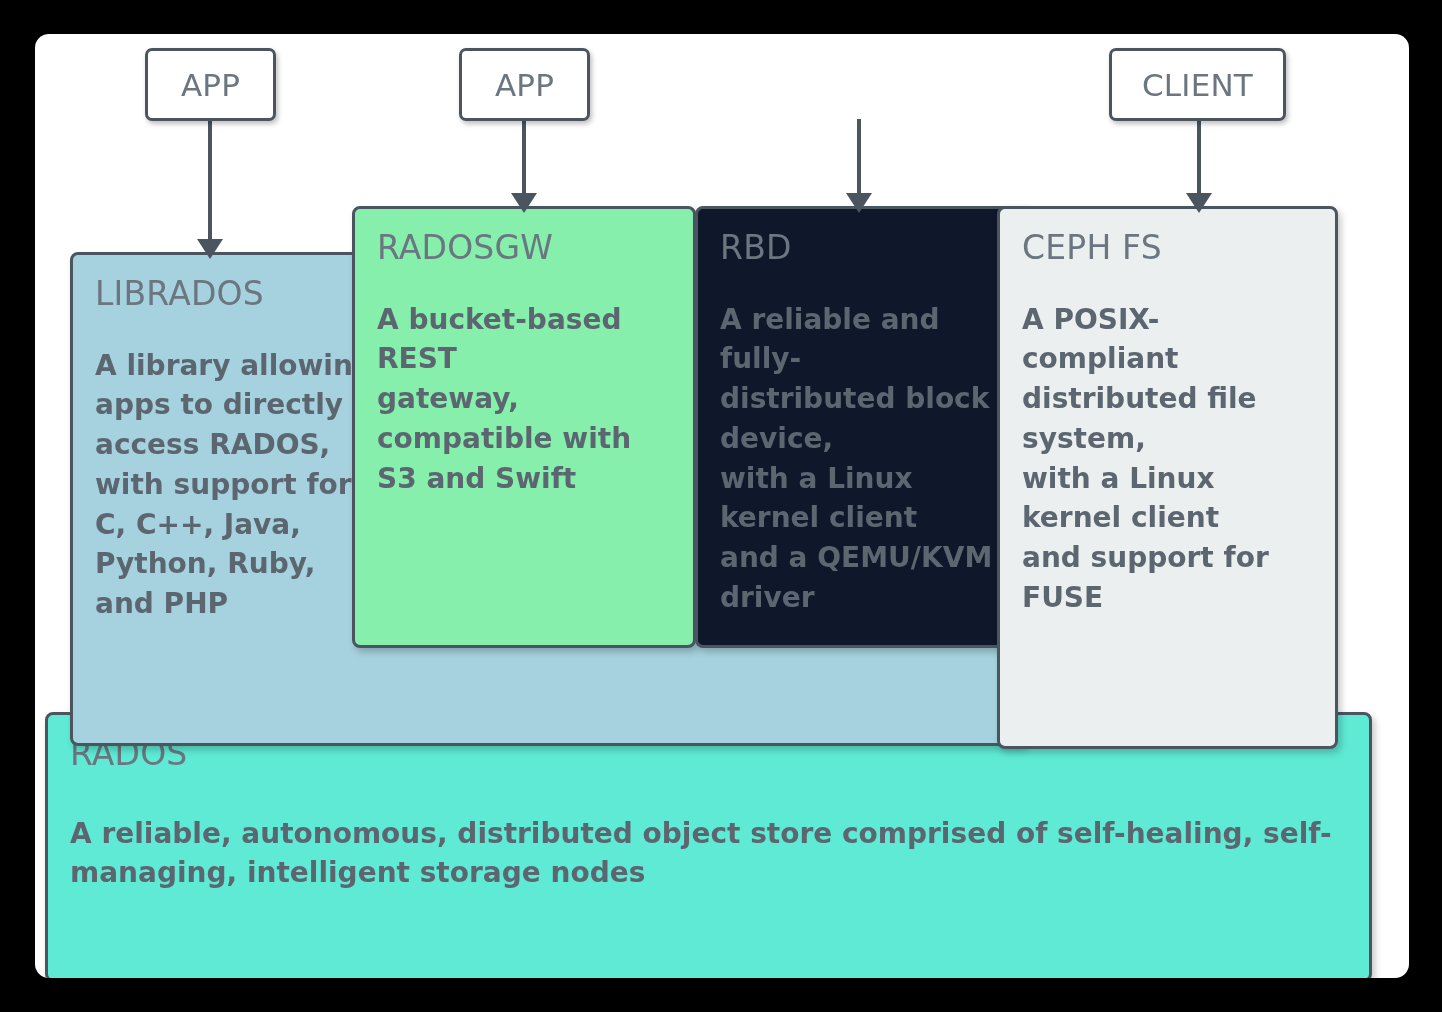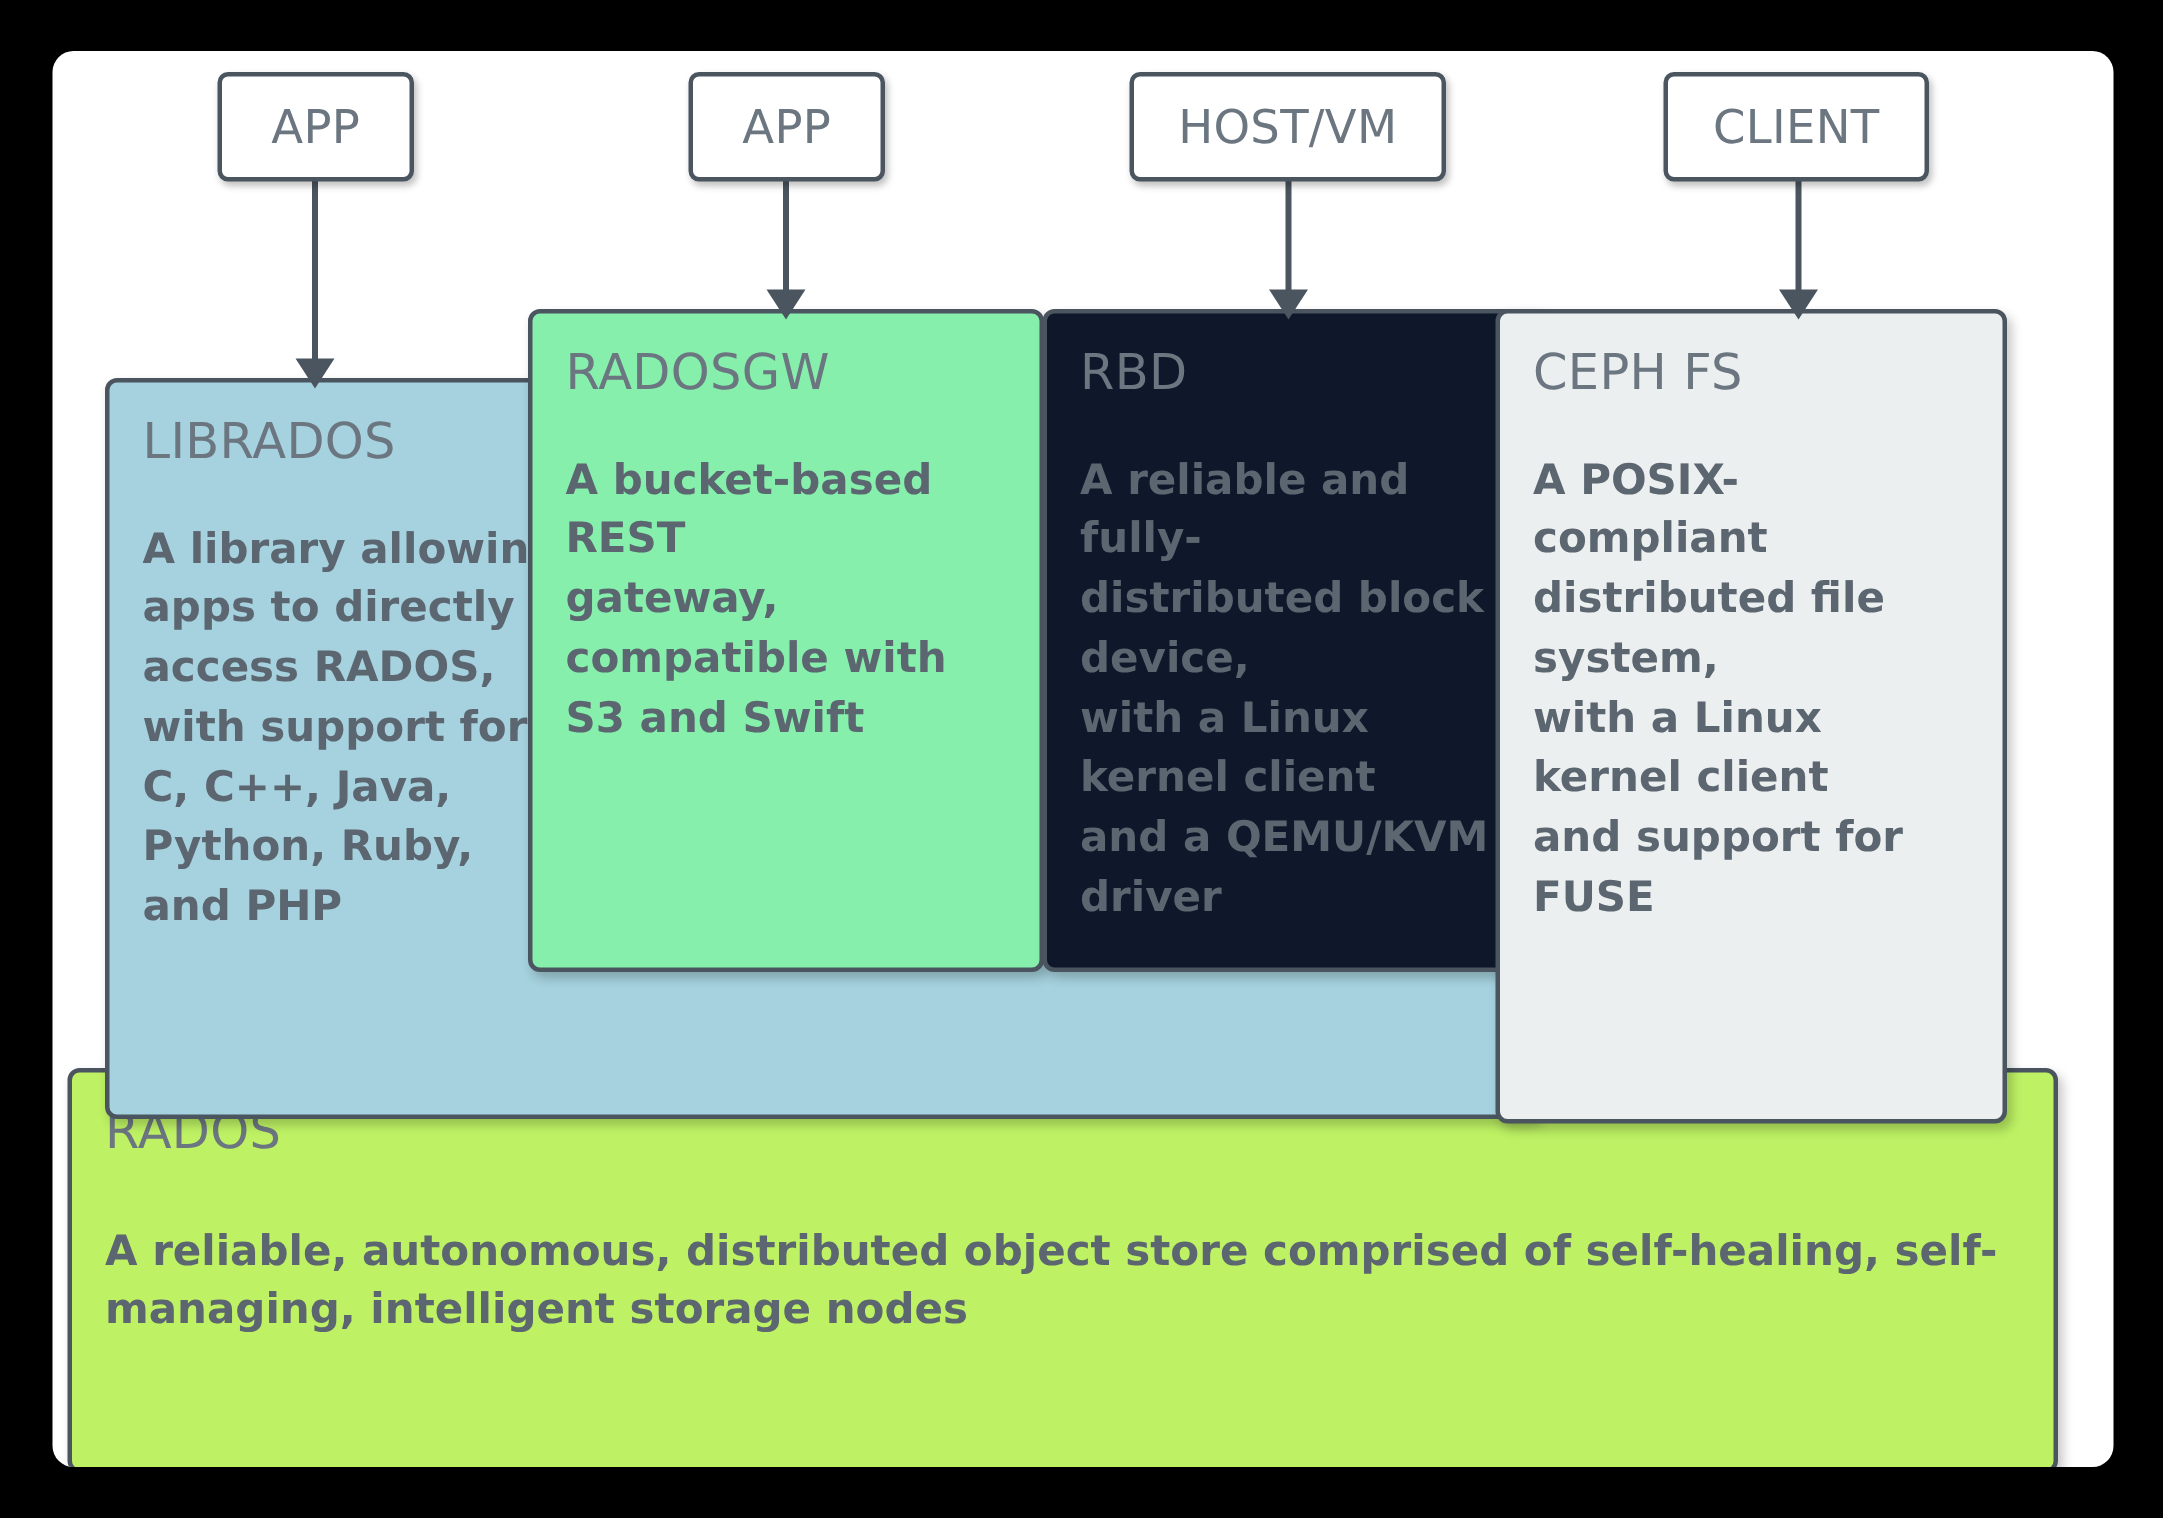--- a/index.html
+++ b/index.html
@@ -125,21 +125,21 @@
     width: 341px;
     height: 543px;
     background: #ecefef;
     z-index: 5;
   }
   #panel-rados {
     left: 10px;
     top: 678px;
     width: 1327px;
     height: 270px;
-    background: #bef264;
+    background: #5eead4;
     z-index: 3;
   }
   #panel-rados .p-title { margin-bottom: 42px; }
   #panel-rados .p-body { white-space: normal; }
 </style>
 </head>
 <body>
 
 <div id="frame">
   <div id="canvas">
@@ -157,23 +157,20 @@
     <div class="arrow-head" style="left:1151px; top:159px;"></div>
 
     <div class="actor" id="actor-app-librados" style="left:110px; top:14px; width:131px; height:73px;">
       <span>APP</span>
     </div>
 
     <div class="actor" id="actor-app-radosgw" style="left:424px; top:14px; width:131px; height:73px;">
       <span>APP</span>
     </div>
 
-    <div class="actor" id="actor-host-vm" style="left:718px; top:14px; width:211px; height:73px;">
-      <span>HOST/VM</span>
-    </div>
 
     <div class="actor" id="actor-client" style="left:1074px; top:14px; width:177px; height:73px;">
       <span>CLIENT</span>
     </div>
 
     <div class="panel" id="panel-rados">
       <div class="p-title">RADOS</div>
       <div class="p-body">A reliable, autonomous, distributed object store comprised of self-healing, self-managing, intelligent storage nodes</div>
     </div>
 

